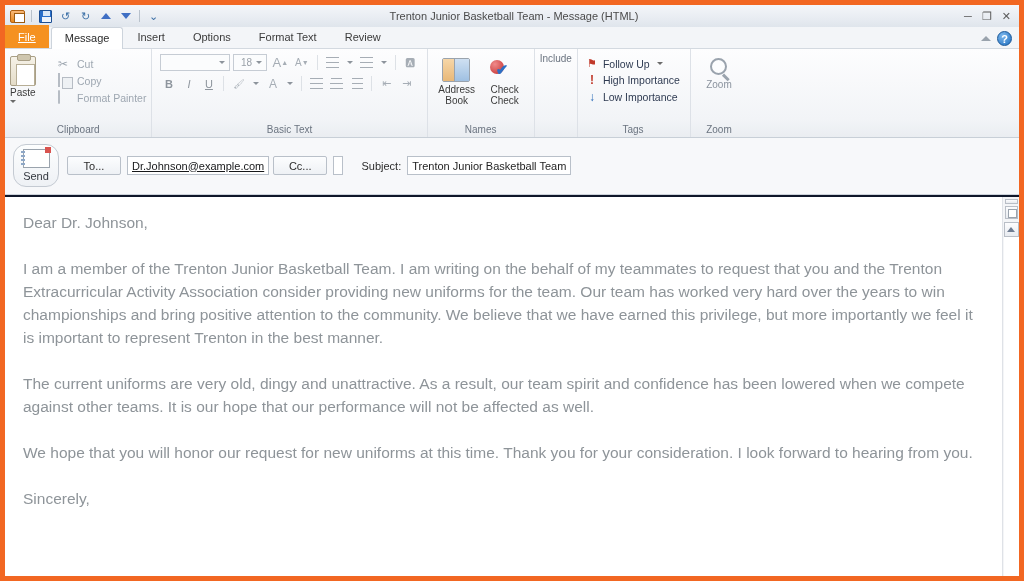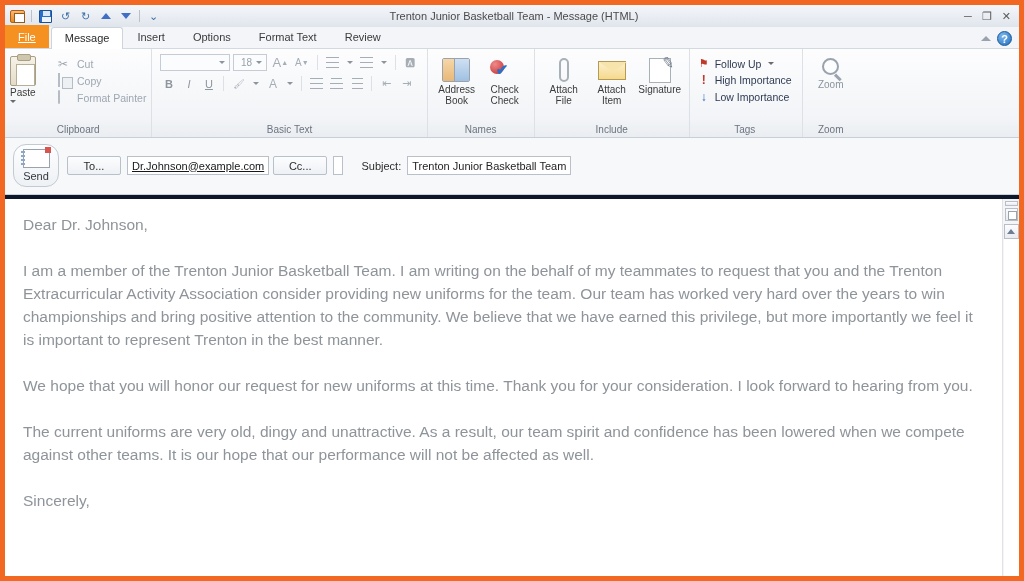--- a/index.html
+++ b/index.html
@@ -355,21 +355,21 @@
     flex: 1; height: 19px; background: #ffffff;
     border: 1px solid #b9c0c9;
     font-size: 11px; color: #1f1f1f;
     display: flex; align-items: center; padding: 0 4px;
   }
   .recip { text-decoration: underline; color: #17181a; }
 
   
   .body-area {
     flex: 1; display: flex; background: #ffffff;
-    border-top: 4px solid #0f172a;
+    border-top: 2px solid #0f172a;
     position: relative; overflow: hidden;
   }
   .body-text {
     flex: 1; padding: 14px 18px 0 18px;
     font-size: 15.5px; line-height: 23px;
     color: #8e9499;
     overflow: hidden;
   }
   .body-text p { margin: 0 0 23px 0; }
   .body-text p:last-child { margin-bottom: 0; }
@@ -563,40 +563,20 @@
           <div class="bi">
               <div class="checknames"></div>
             </div>
           <span>Check Check</span>
         </div>
       </div>
       <div class="grp-label">Names</div>
     </div>
 
     <div class="grp">
-      <div class="grp-body">
-        <div class="bigbtn">
-          <div class="bi">
-              <div class="paperclip"></div>
-            </div>
-          <span>Attach File</span>
-        </div>
-        <div class="bigbtn">
-          <div class="bi">
-              <div class="envelope"></div>
-            </div>
-          <span>Attach Item</span>
-        </div>
-        <div class="bigbtn">
-          <div class="bi">
-              <div class="signpad"></div>
-            </div>
-          <span>Signature</span>
-        </div>
-      </div>
       <div class="grp-label">Include</div>
     </div>
 
     <div class="grp" style="padding-left:8px;padding-right:10px;">
       <div class="grp-body">
         <div class="tags-list">
           <div class="tag-item">
             <span class="flag-ico">⚑</span>
             <span>Follow Up</span>
             <span class="tag-caret"></span>
@@ -649,22 +629,22 @@
           <span>Trenton Junior Basketball Team</span>
         </div>
       </div>
     </div>
   </div>
 
   <div class="body-area">
     <div class="body-text">
       <p>Dear Dr. Johnson,</p>
       <p>I am a member of the Trenton Junior Basketball Team.  I am writing on the behalf of my teammates to request that you and the Trenton Extracurricular Activity Association consider providing new uniforms for the team.  Our team has worked very hard over the years to win championships and bring positive attention to the community.  We believe that we have earned this privilege, but more importantly we feel it is important to represent Trenton in the best manner.</p>
+      <p>The current uniforms are very old, dingy and unattractive.  As a result, our team spirit and confidence has been lowered when we compete against other teams.  It is our hope that our performance will not be affected as well.</p>
       <p>We hope that you will honor our request for new uniforms at this time.  Thank you for your consideration.  I look forward to hearing from you.</p>
-      <p>The current uniforms are very old, dingy and unattractive.  As a result, our team spirit and confidence has been lowered when we compete against other teams.  It is our hope that our performance will not be affected as well.</p>
       <p>Sincerely,</p>
     </div>
     <div class="vscroll">
       <div class="split-box"></div>
       <div class="split-icon"></div>
       <div class="sb-arrow">
           <span class="tri"></span>
         </div>
       <div class="sb-track"></div>
     </div>

